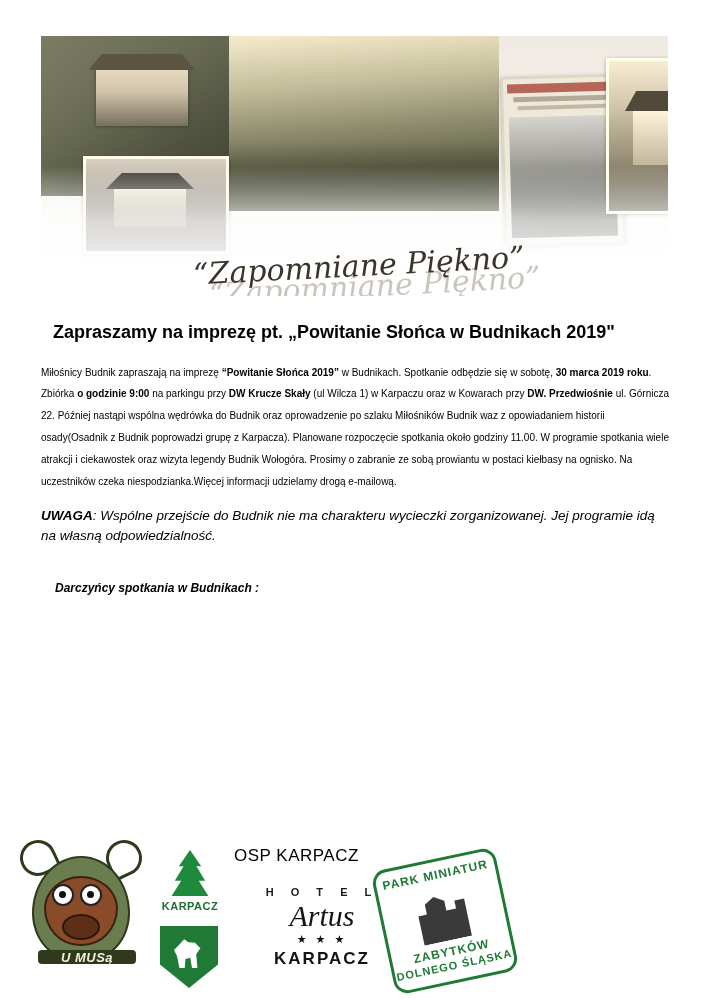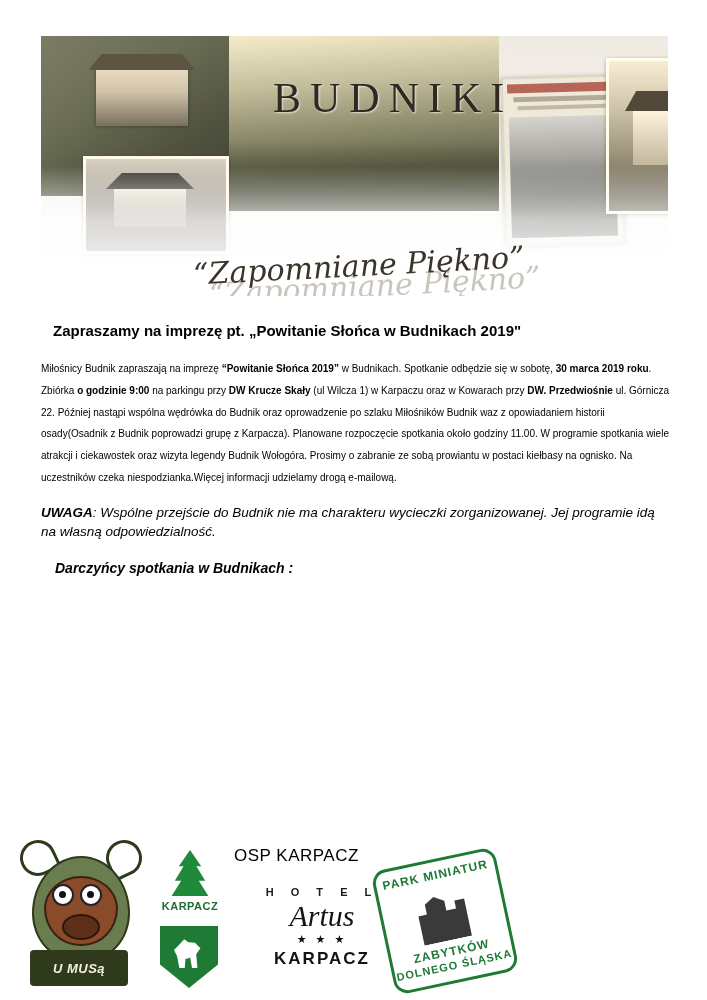--- a/index.html
+++ b/index.html
@@ -198,21 +198,21 @@
   }
 
   
   .content {
     position: absolute;
     left: 41px;
     top: 322px;
     width: 630px;
   }
   .headline {
-    font-size: 15px;
+    font-size: 18px;
     font-weight: bold;
     margin: 0 0 18px 0;
     padding-left: 12px;
     line-height: 1.2;
   }
   .para {
     font-size: 10px;
     line-height: 2.18;
     margin: 0;
     text-align: left;
@@ -224,23 +224,23 @@
     font-size: 13.5px;
     font-style: italic;
     line-height: 1.45;
   }
   .uwaga .lead {
     font-weight: bold;
     font-style: italic;
     text-align: center;
   }
   .darczyncy {
-    margin-top: 18px;
+    margin-top: 35px;
     padding-left: 14px;
-    font-size: 14px;
+    font-size: 12px;
     font-weight: bold;
     font-style: italic;
   }
 
   
   .sponsors {
     position: absolute;
     left: 10px;
     top: 838px;
     width: 500px;
@@ -281,22 +281,22 @@
     border: 2px solid #2e1708;
   }
   .musa-antler {
     position: absolute; top: 2px; width: 30px; height: 30px;
     border: 3px solid #2d3a1c; border-radius: 50% 50% 0 50%;
     background: transparent;
   }
   .musa-antler.l { left: 2px; transform: rotate(-25deg); }
   .musa-antler.r { left: 88px; transform: rotate(65deg); }
   .musa-label {
-    position: absolute; left: 12px; top: 112px;
-    width: 98px; height: 36px;
+    position: absolute; left: 20px; top: 112px;
+    width: 98px; height: 14px;
     background: #2f3a1d; color: #f4f0da;
     font-size: 13px; font-weight: bold; font-style: italic;
     display: flex; align-items: center; justify-content: center;
     border-radius: 4px;
     letter-spacing: .5px;
   }
 
   
   .logo-karpacz { left: 146px; top: 10px; width: 68px; height: 78px; }
   .kp-tree {
@@ -387,21 +387,20 @@
     <div class="ph-inset"></div>
     <div class="ph-postcard">
       <div class="pc-title"></div>
       <div class="pc-sub"></div>
       <div class="pc-sub2"></div>
       <div class="pc-img"></div>
     </div>
     <div class="ph-right"></div>
   </div>
   <div class="banner-fade"></div>
-  <div class="banner-title">BUDNIKI</div>
   <div class="banner-sub2">“Zapomniane Piękno”</div>
   <div class="banner-sub1">“Zapomniane Piękno”</div>
 </div>
 
 <div class="content">
   <div class="headline">Zapraszamy na imprezę pt. „Powitanie Słońca w Budnikach 2019"</div>
 
   <p class="para"><span>Miłośnicy Budnik zapraszają na imprezę </span><b>“Powitanie Słońca 2019”</b><span> w Budnikach. Spotkanie odbędzie się w sobotę, </span><b>30 marca 2019 roku</b><span>. Zbiórka </span><b>o godzinie 9:00</b><span> na parkingu przy </span><b>DW Krucze Skały</b><span> (ul Wilcza 1) w Karpaczu oraz w Kowarach przy </span><b>DW. Przedwiośnie</b><span> ul. Górnicza 22. Później nastąpi wspólna wędrówka do Budnik oraz oprowadzenie po szlaku Miłośników Budnik waz z opowiadaniem historii osady(Osadnik z Budnik poprowadzi grupę z Karpacza). Planowane rozpoczęcie spotkania około godziny 11.00. W programie spotkania wiele atrakcji i ciekawostek oraz wizyta legendy Budnik Wołogóra. Prosimy o zabranie ze sobą prowiantu w postaci kiełbasy na ognisko. Na uczestników czeka niespodzianka.Więcej informacji udzielamy drogą e-mailową.</span></p>
 
   <div class="uwaga">

